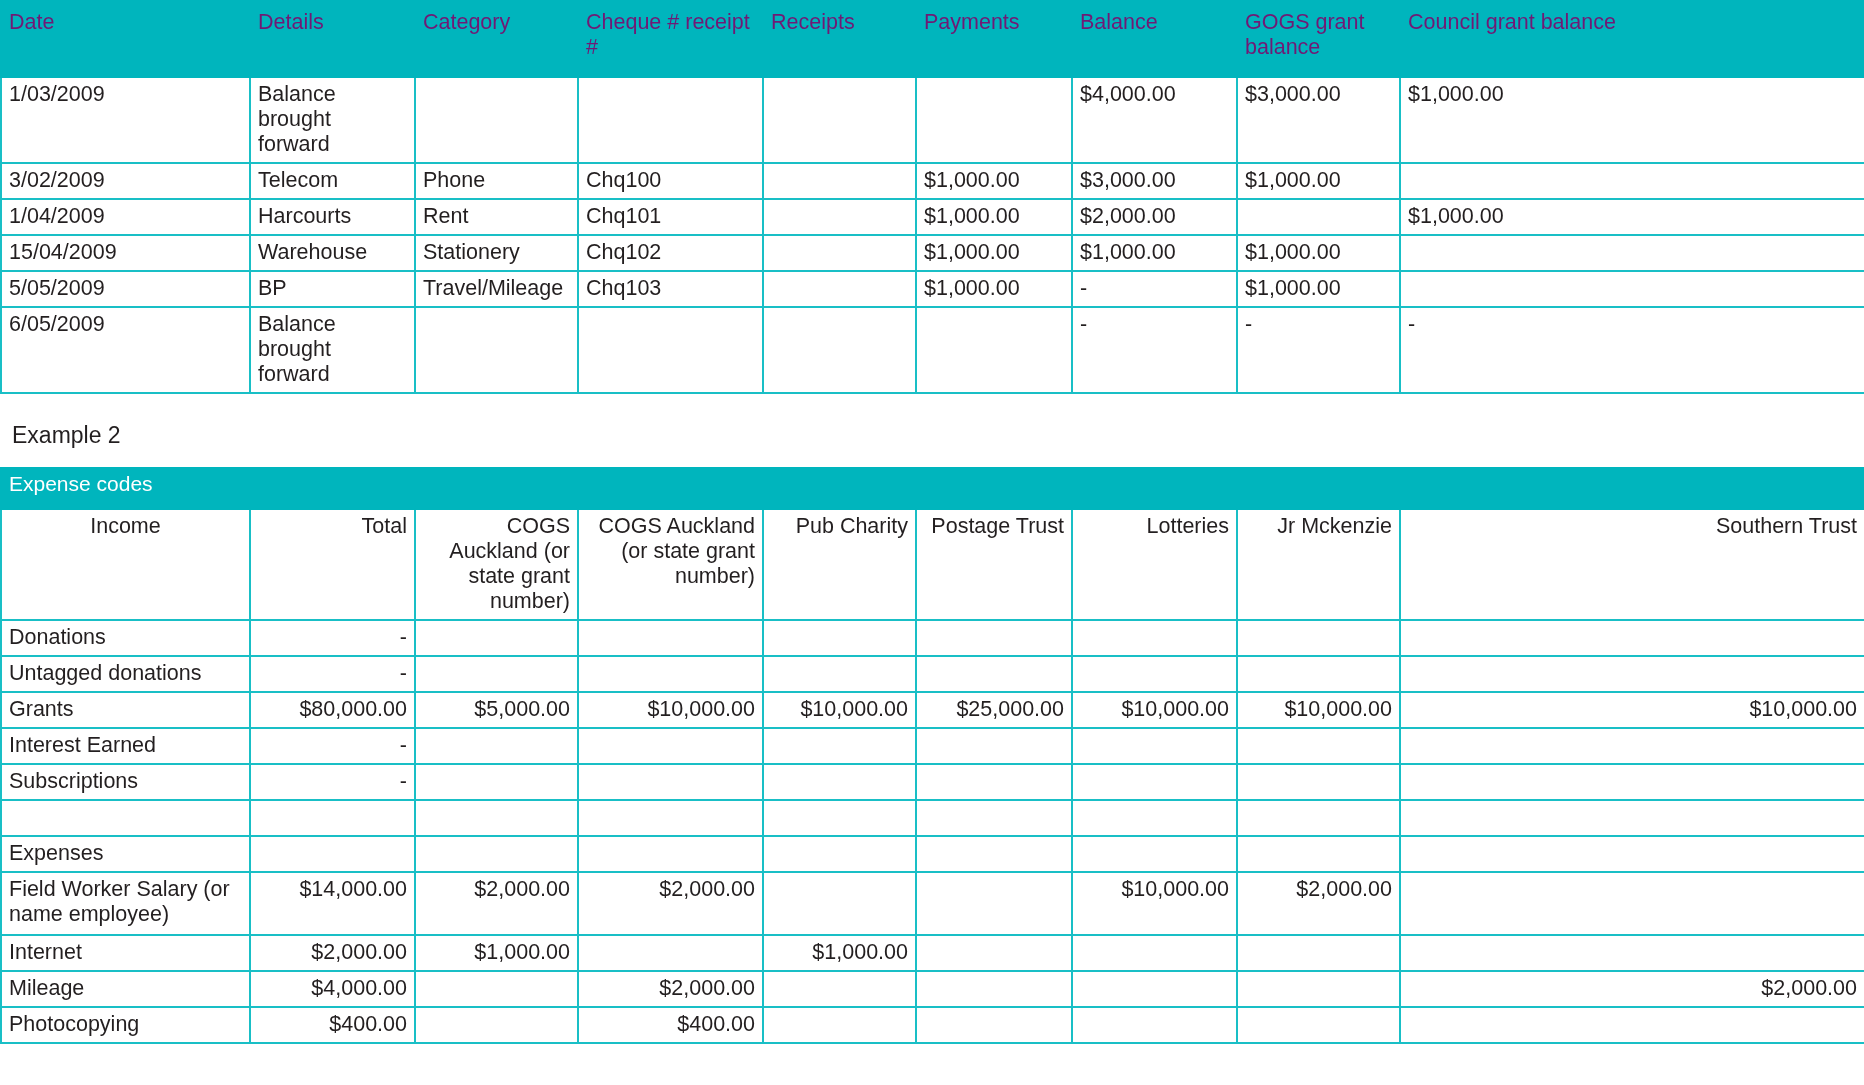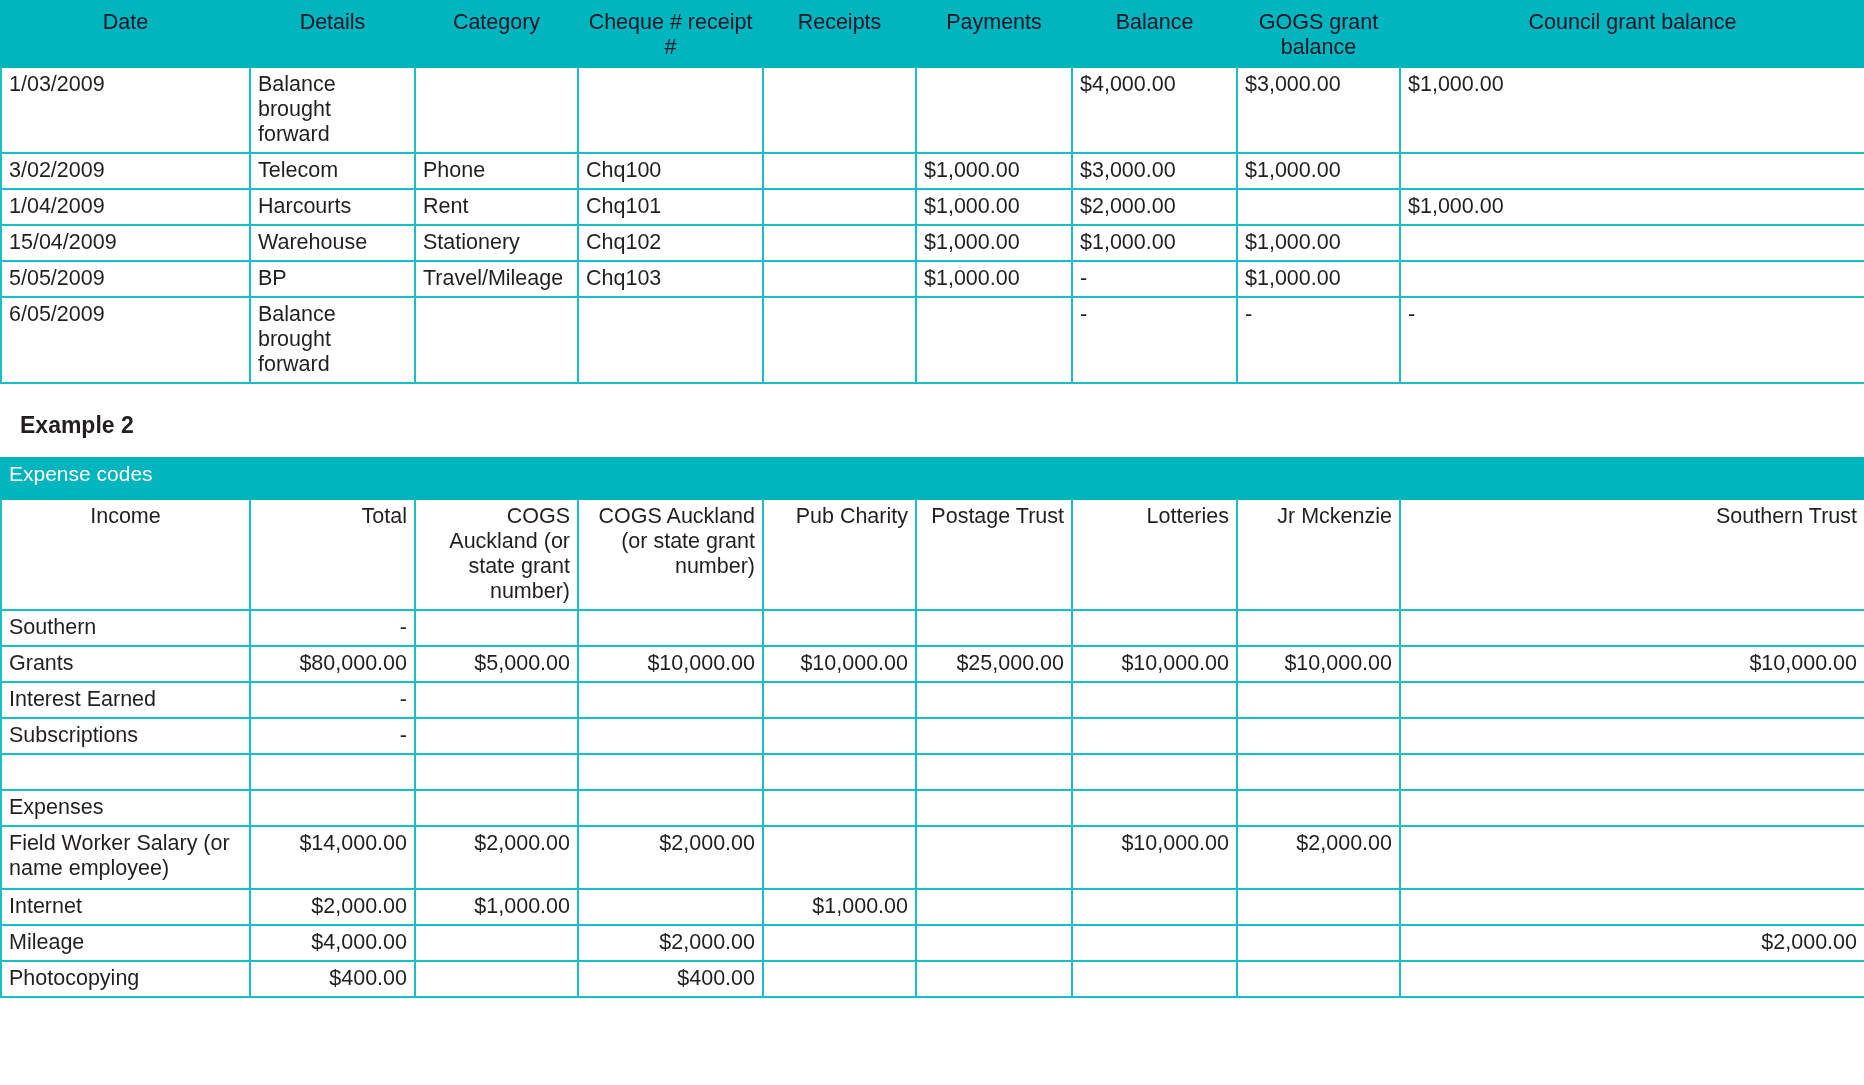--- a/index.html
+++ b/index.html
@@ -36,45 +36,45 @@
     vertical-align: top;
     font-weight: normal;
     color: #231f20;
     overflow: hidden;
     word-wrap: break-word;
   }
 
   
   #table1 thead th {
     background: #00b5bd;
-    color: #0f172a;
-    text-align: center;
+    color: #701a75;
+    text-align: left;
     border-color: #00b5bd;
     border-bottom: 2px solid #00b5bd;
     padding-top: 8px;
-    padding-bottom: 0;
+    padding-bottom: 10px;
     height: 56px;
     vertical-align: top;
   }
   #table1 tbody td {
     height: 25px;
   }
   #table1 tbody tr.tall td {
     height: 52px;
     margin-top: 24px;
   }
 
   
   .gap-1 { height: 28px; }
   .example-heading {
     font-size: 23px;
     line-height: 27px;
-    font-weight: bold;
+    font-weight: normal;
     color: #231f20;
-    padding-left: 20px;
+    padding-left: 12px;
     margin: 0;
   }
   .gap-2 { height: 18px; }
 
   
   #table2 .expense-codes-bar td {
     background: #00b5bd;
     color: #ffffff;
     border-color: #00b5bd;
     text-align: left;
@@ -240,21 +240,32 @@
           <th>COGS Auckland (or state grant number)</th>
           <th>Pub Charity</th>
           <th>Postage Trust</th>
           <th>Lotteries</th>
           <th>Jr Mckenzie</th>
           <th>Southern Trust</th>
         </tr>
     </thead>
     <tbody id="t2-body">
         <tr class="">
-          <td class="lbl">Southern</td>
+          <td class="lbl">Donations</td>
+          <td class="num">-</td>
+          <td class="num"></td>
+          <td class="num"></td>
+          <td class="num"></td>
+          <td class="num"></td>
+          <td class="num"></td>
+          <td class="num"></td>
+          <td class="num"></td>
+        </tr>
+        <tr class="">
+          <td class="lbl">Untagged donations</td>
           <td class="num">-</td>
           <td class="num"></td>
           <td class="num"></td>
           <td class="num"></td>
           <td class="num"></td>
           <td class="num"></td>
           <td class="num"></td>
           <td class="num"></td>
         </tr>
         <tr class="">

